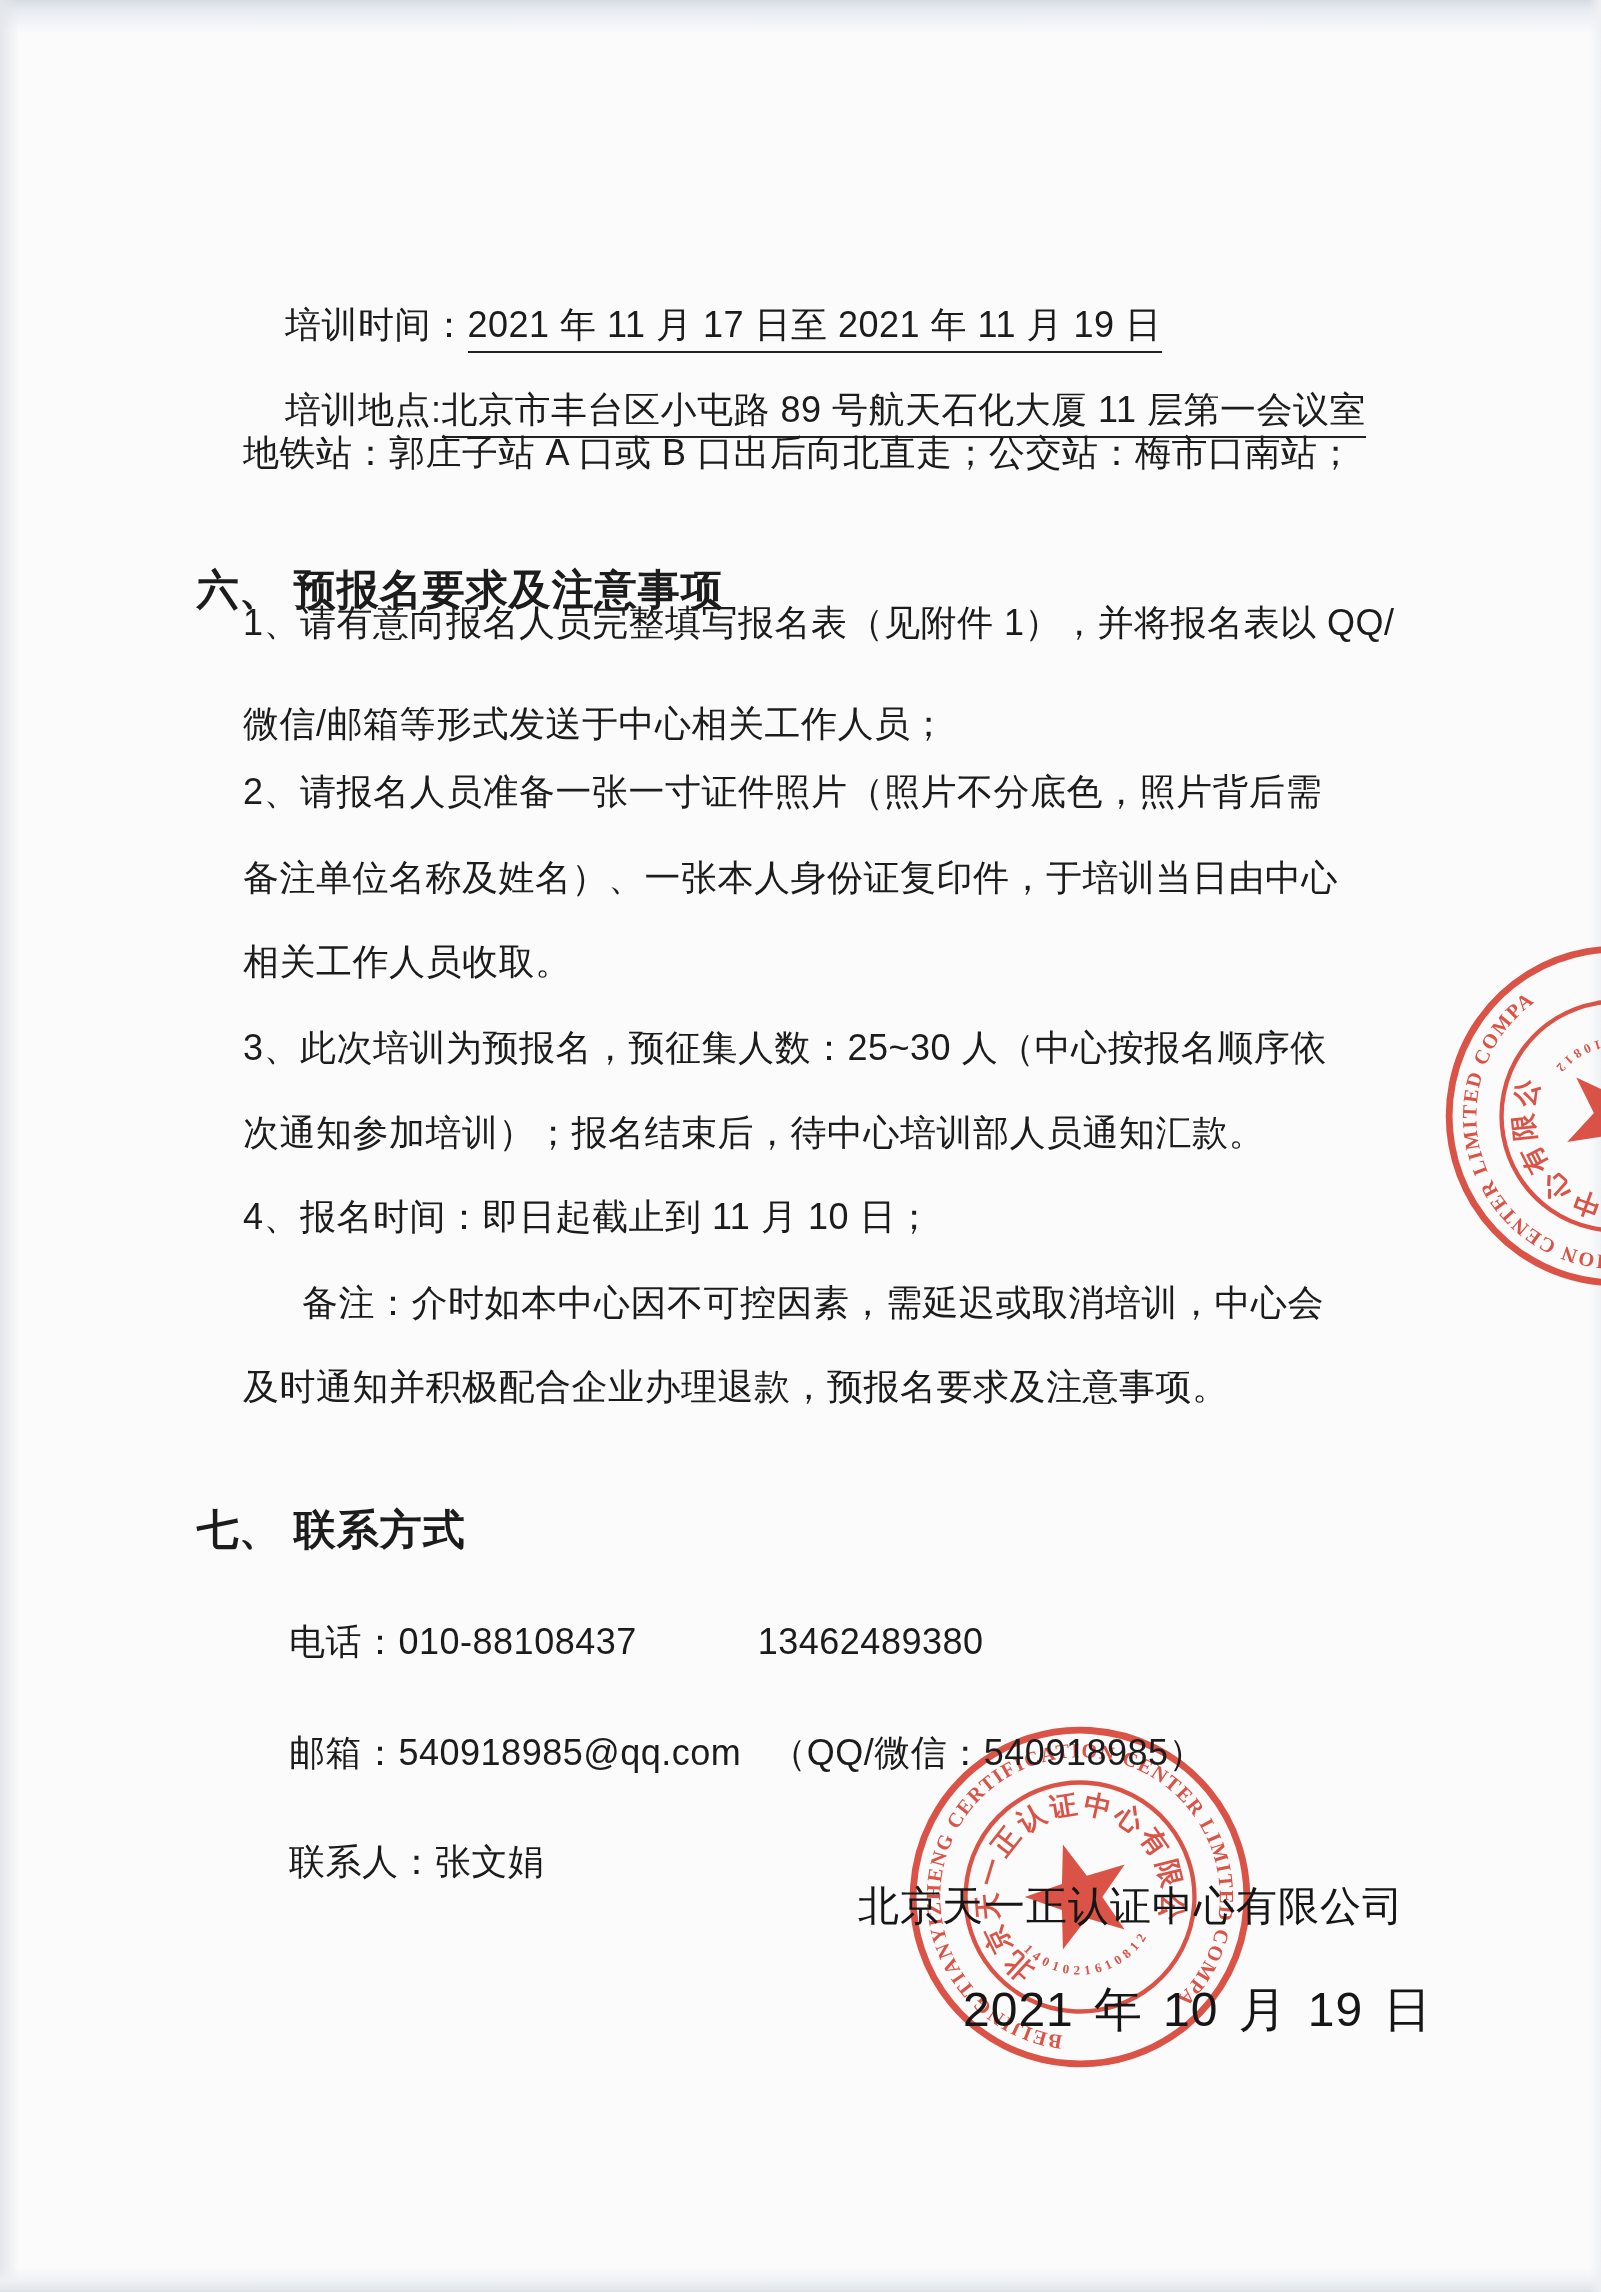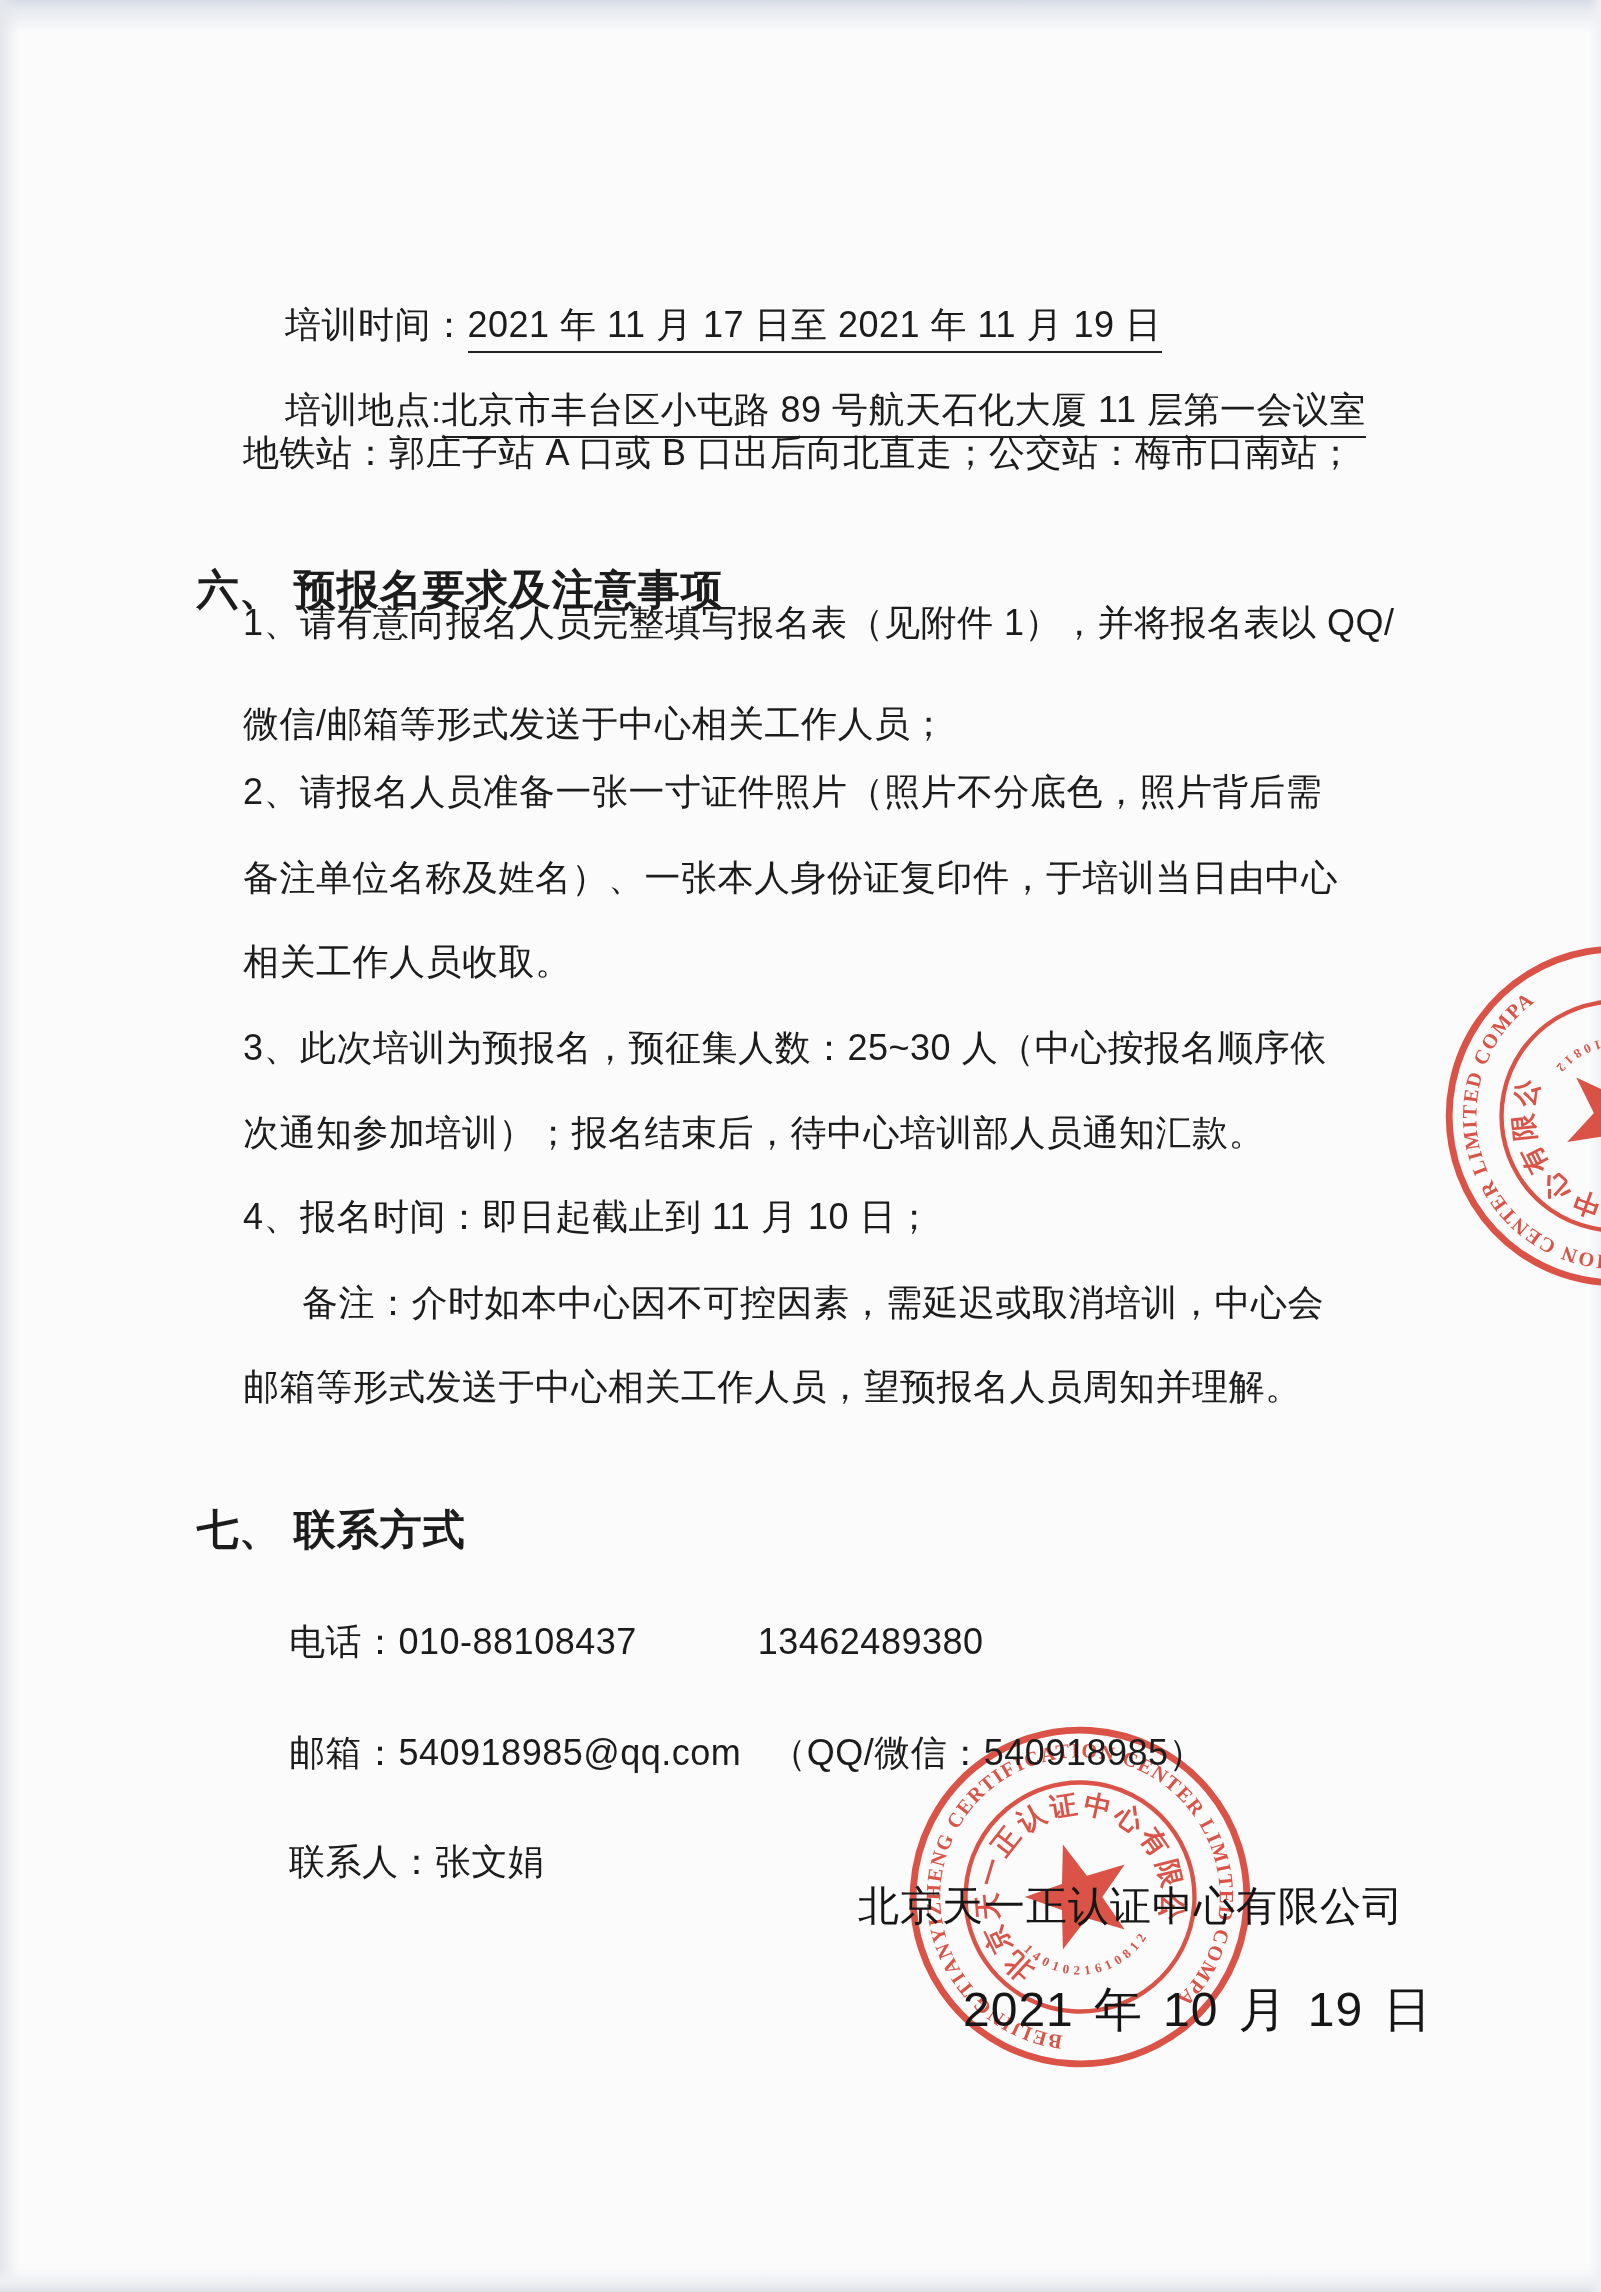--- a/index.html
+++ b/index.html
@@ -132,21 +132,21 @@
   <div class="line" style="left:243px;top:770px;">2、请报名人员准备一张一寸证件照片（照片不分底色，照片背后需</div>
   <div class="line" style="left:243px;top:940px;">相关工作人员收取。</div>
   <div class="line" style="left:243px;top:856px;">备注单位名称及姓名）、一张本人身份证复印件，于培训当日由中心</div>
 
   <div class="line" style="left:243px;top:1026px;">3、此次培训为预报名，预征集人数：25~30 人（中心按报名顺序依</div>
   <div class="line" style="left:243px;top:1111px;">次通知参加培训）；报名结束后，待中心培训部人员通知汇款。</div>
 
   <div class="line" style="left:243px;top:1195px;">4、报名时间：即日起截止到 11 月 10 日；</div>
 
   <div class="line" style="left:302px;top:1281px;">备注：介时如本中心因不可控因素，需延迟或取消培训，中心会</div>
-  <div class="line" style="left:243px;top:1365px;">邮箱等形式发送于中心相关工作人员，望预报名人员周知并理解。</div>
+  <div class="line" style="left:243px;top:1365px;">及时通知并积极配合企业办理退款，预报名要求及注意事项。</div>
 
   <div class="line heading" style="left:146px;top:1455px;">
     <span class="sec-num">七、</span><span>联系方式</span>
   </div>
 
   <div class="line" style="left:247px;top:1577px;">
     <span>电话：</span><span>010-88108437</span><span class="gap-phone"></span><span>13462489380</span>
   </div>
 
   <div class="line" style="left:247px;top:1688px;">

